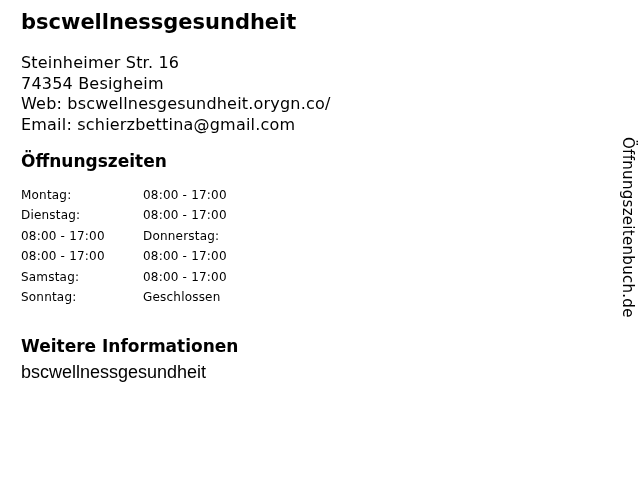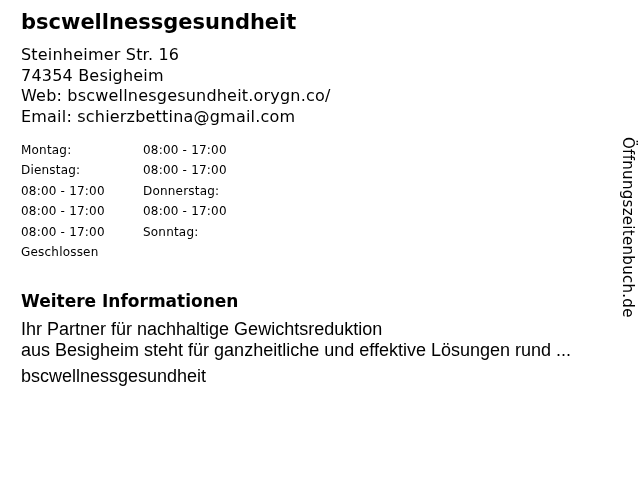--- a/index.html
+++ b/index.html
@@ -19,21 +19,21 @@
     width: 580px;
   }
   .page-title {
     margin-top: 9px;
     font-size: 21px;
     line-height: 27px;
     font-weight: bold;
     letter-spacing: 0px;
   }
   .contact-block {
-    margin-top: 9px;
+    margin-top: 17px;
     font-size: 16px;
     line-height: 20.5px;
     letter-spacing: 0.2px;
   }
   .section-heading {
     font-size: 17px;
     line-height: 22px;
     font-weight: bold;
   }
   .hours-heading { margin-top: 15px; }
@@ -75,39 +75,37 @@
 
   <h1 class="page-title">bscwellnessgesundheit</h1>
 
   <div class="contact-block">
     <div>Steinheimer Str. 16</div>
     <div>74354 Besigheim</div>
     <div>Web: bscwellnesgesundheit.orygn.co/</div>
     <div>Email: schierzbettina@gmail.com</div>
   </div>
 
+  <h2 class="section-heading hours-heading">Öffnungszeiten</h2>
 
   <div class="hours-table">
     <div>Montag:</div>
     <div>08:00 - 17:00</div>
     <div>Dienstag:</div>
     <div>08:00 - 17:00</div>
     <div>08:00 - 17:00</div>
     <div>Donnerstag:</div>
     <div>08:00 - 17:00</div>
     <div>08:00 - 17:00</div>
+    <div>Samstag:</div>
     <div>08:00 - 17:00</div>
     <div>Sonntag:</div>
     <div>Geschlossen</div>
   </div>
 
   <h2 class="section-heading info-heading">Weitere Informationen</h2>
 
-  <div class="info-description">
-    <div>Ihr Partner für nachhaltige Gewichtsreduktion</div>
-    <div>aus Besigheim steht für ganzheitliche und effektive Lösungen rund ...</div>
-  </div>
 
   <div class="info-footer">bscwellnessgesundheit</div>
 
 </div>
 
 <div class="watermark">Öffnungszeitenbuch.de</div>
 
 </body></html>

